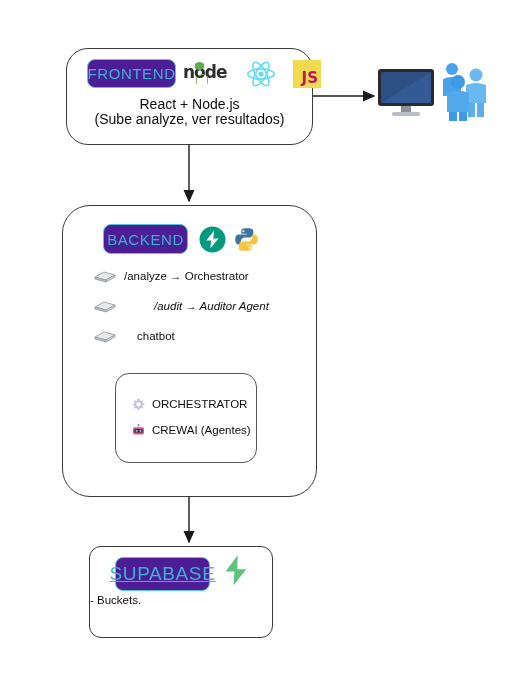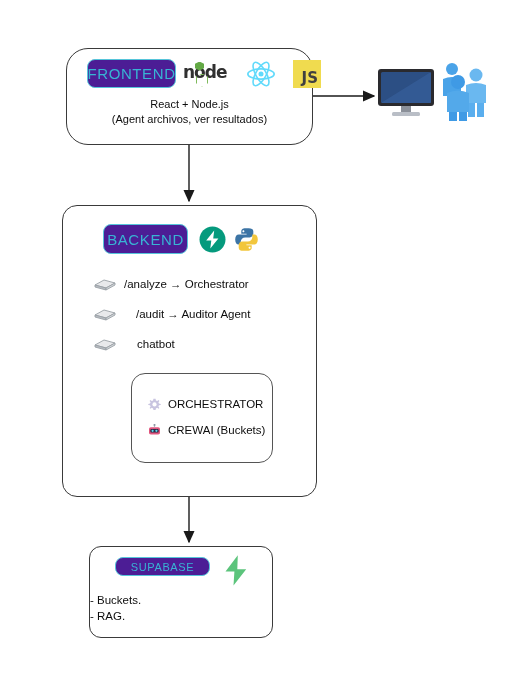--- a/index.html
+++ b/index.html
@@ -39,21 +39,21 @@
     left: 66px;
     top: 48px;
     width: 247px;
     height: 97px;
   }
   .node-box.backend {
     left: 62px;
     top: 205px;
     width: 255px;
     height: 292px;
-    border-radius: 15px;
+    border-radius: 28px;
   }
   .node-box.supabase {
     left: 89px;
     top: 546px;
     width: 184px;
     height: 92px;
     border-radius: 12px;
     border-width: 1.2px;
   }
   .node-box.orchestrator {
@@ -91,22 +91,23 @@
     left: 40px;
     top: 18px;
     width: 85px;
     height: 30px;
     font-size: 15px;
   }
   .pill.supabase-pill {
     left: 25px;
     top: 10px;
     width: 95px;
-    height: 19px;
-    font-size: 11px;
+    height: 34px;
+    font-size: 19px;
+    text-decoration: underline;
   }
 
   
   .logo-row {
     position: absolute;
     display: flex;
     align-items: center;
   }
   .logo-row.frontend-logos {
     left: 116px;
@@ -159,73 +160,73 @@
 
   .logo-react, .logo-js, .logo-fastapi, .logo-python, .logo-supa {
     flex: 0 0 auto;
     display: block;
   }
 
   .logo-js {
     width: 28px;
     height: 28px;
     background: #f0db4f;
-    color: #404040;
+    color: #be185d;
     font-family: "DejaVu Sans", sans-serif;
     font-weight: 700;
     font-size: 15px;
     display: flex;
     align-items: flex-end;
     justify-content: flex-end;
     box-sizing: border-box;
     padding: 0 3px 1px 0;
   }
 
   
   .desc {
     position: absolute;
     left: 0;
     right: 0;
     text-align: center;
-    font-size: 11px;
+    font-size: 14px;
     color: #0d0d0d;
     line-height: 15px;
   }
   .desc.frontend-desc { top: 48px; }
 
   .supa-list {
     position: absolute;
     left: 0;
     right: 0;
     top: 46px;
     font-size: 11.5px;
     color: #0d0d0d;
     line-height: 15.5px;
   }
 
   
   .endpoints {
     position: absolute;
     left: 30px;
-    top: 64px;
+    top: 56px;
     width: 210px;
   }
   .endpoint-row {
     display: flex;
     align-items: center;
     height: 28px;
     margin-bottom: 2px;
   }
   .endpoint-row .ep-label {
     font-size: 11.5px;
     color: #0d0d0d;
     white-space: nowrap;
   }
   .endpoint-row.r1 .ep-label { margin-left: 7px; }
-  .endpoint-row.r2 .ep-label { margin-left: 19px; }
+  .endpoint-row.r2 .ep-label { margin-left: 37px; font-style: italic; }
   .endpoint-row.r3 .ep-label { margin-left: 20px; }
 
   .disk-icon {
     flex: 0 0 auto;
     width: 24px;
     height: 14px;
     position: relative;
   }
 
   
@@ -297,21 +298,21 @@
         <ellipse cx="15" cy="14" rx="13.2" ry="5.1" fill="none" stroke="#61dafb" stroke-width="1.6" transform="rotate(60 15 14)"></ellipse>
         <ellipse cx="15" cy="14" rx="13.2" ry="5.1" fill="none" stroke="#61dafb" stroke-width="1.6" transform="rotate(120 15 14)"></ellipse>
         <circle cx="15" cy="14" r="2.5" fill="#61dafb"></circle>
       </svg>
 
       <span class="logo-js">JS</span>
     </div>
 
     <div class="desc frontend-desc">
       <div>React + Node.js</div>
-      <div>(Agent archivos, ver resultados)</div>
+      <div>(Sube analyze, ver resultados)</div>
     </div>
   </div>
 
   <div class="node-box backend">
     <div class="pill backend-pill">BACKEND</div>
 
     <div class="logo-row backend-logos">
 
       <svg class="logo-fastapi" width="27" height="27" viewBox="0 0 27 27">
         <circle cx="13.5" cy="13.5" r="13" fill="#059a7d"></circle>
@@ -353,56 +354,55 @@
           <svg width="24" height="14" viewBox="0 0 24 14">
             <path d="M2 8 L11 3 L22 6 L13 11 Z" fill="#e8e9eb" stroke="#9aa0a6" stroke-width="0.9"></path>
             <path d="M2 8 L2 10 L13 13 L13 11 Z" fill="#b9bdc2" stroke="#9aa0a6" stroke-width="0.9"></path>
             <path d="M13 11 L13 13 L22 8 L22 6 Z" fill="#d3d6d9" stroke="#9aa0a6" stroke-width="0.9"></path>
           </svg>
         </span>
         <span class="ep-label">chatbot</span>
       </div>
     </div>
 
-    <div class="node-box orchestrator" style="left:68px; top:167px;">
+    <div class="node-box orchestrator" style="left:52px; top:167px;">
       <div class="orc-rows">
 
         <div class="orc-row">
           <svg width="13" height="13" viewBox="0 0 13 13">
             <path d="M6.5 0.8 L7.6 0.8 L7.9 2.5 L9.2 3.1 L10.6 2.1 L11.4 2.9 L10.4 4.3 L11 5.6 L12.7 5.9 L12.7 7 L11 7.3 L10.4 8.6 L11.4 10 L10.6 10.8 L9.2 9.8 L7.9 10.4 L7.6 12.1 L6.5 12.1 L5.4 12.1 L5.1 10.4 L3.8 9.8 L2.4 10.8 L1.6 10 L2.6 8.6 L2 7.3 L0.3 7 L0.3 5.9 L2 5.6 L2.6 4.3 L1.6 2.9 L2.4 2.1 L3.8 3.1 L5.1 2.5 L5.4 0.8 Z" fill="#c8c4e0"></path>
             <circle cx="6.5" cy="6.45" r="2.1" fill="#ffffff"></circle>
           </svg>
           <span class="orc-label">ORCHESTRATOR</span>
         </div>
 
         <div class="orc-row">
           <svg width="13" height="13" viewBox="0 0 13 13">
             <rect x="1" y="3.3" width="11" height="7.2" rx="1.8" fill="#e0557e"></rect>
             <rect x="2.4" y="5" width="8.2" height="3.6" rx="1.2" fill="#2b2b46"></rect>
             <circle cx="4.6" cy="6.8" r="1.1" fill="#5ad7f0"></circle>
             <circle cx="8.4" cy="6.8" r="1.1" fill="#5ad7f0"></circle>
             <rect x="5.9" y="0.9" width="1.2" height="2.4" fill="#b3b9c4"></rect>
             <circle cx="6.5" cy="0.9" r="1" fill="#8f96a3"></circle>
           </svg>
-          <span class="orc-label">CREWAI (Buckets)</span>
+          <span class="orc-label">CREWAI (Agentes)</span>
         </div>
       </div>
     </div>
   </div>
 
   <div class="node-box supabase">
     <div class="pill supabase-pill">SUPABASE</div>
 
     <svg style="position:absolute; left:130px; top:7px;" width="32" height="33" viewBox="0 0 32 33">
       <path d="M17.8 1.2 L5.5 17.4 L14.4 17.4 L13.5 31.6 L26.2 15.2 L17.3 15.2 Z" fill="#5cc47c"></path>
     </svg>
 
     <div class="supa-list">
       <div>- Buckets.</div>
-      <div>- RAG.</div>
     </div>
   </div>
 
   <svg class="monitor-icon" viewBox="0 0 58 50">
     <rect x="1" y="1" width="56" height="37" rx="3" fill="#2a2a2e"></rect>
     <rect x="4" y="4" width="50" height="31" rx="1.5" fill="#2c4f84"></rect>
     <path d="M4 35 L54 4 L54 35 Z" fill="#3a64a3" opacity="0.55"></path>
     <rect x="24" y="38" width="10" height="6" fill="#8b9099"></rect>
     <rect x="15" y="44" width="28" height="4" rx="1.5" fill="#b9bec6"></rect>
   </svg>

